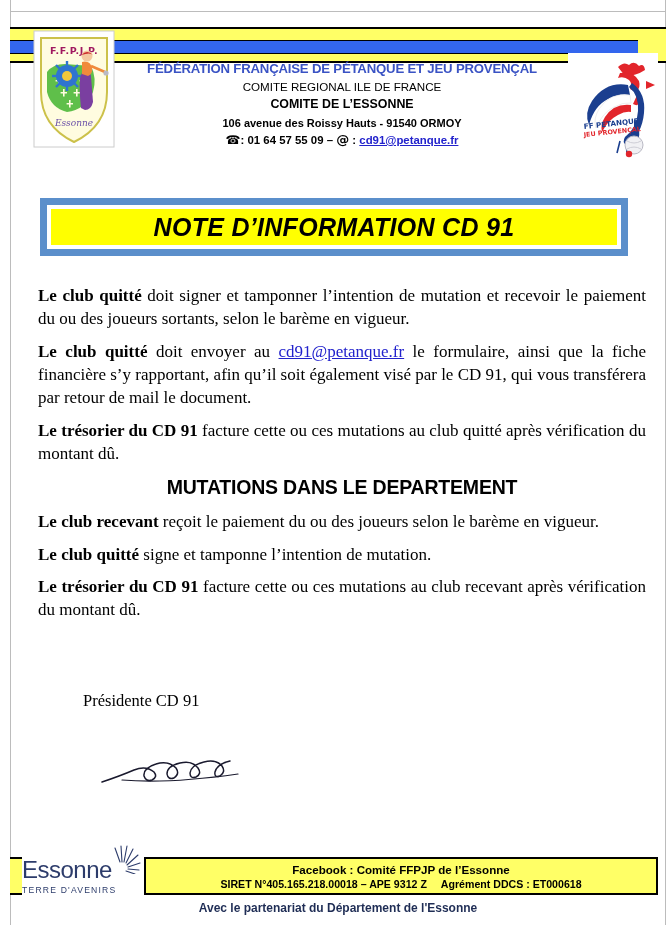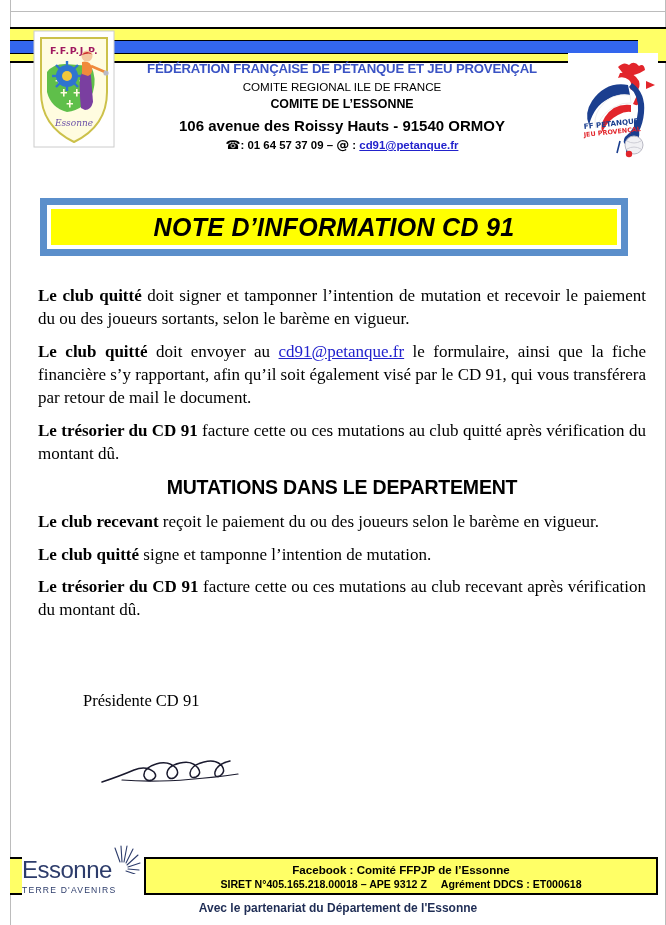--- a/index.html
+++ b/index.html
@@ -95,21 +95,21 @@
     color: #000000;
     margin-top: 2px;
   }
   .comite-line {
     font-size: 12.4px;
     font-weight: bold;
     color: #000000;
     margin-top: 2px;
   }
   .addr-line {
-    font-size: 15px;
+    font-size: 11px;
     font-weight: bold;
     color: #000000;
     margin-top: 3px;
   }
   .contact-line {
     font-size: 11.4px;
     font-weight: bold;
     color: #000000;
     margin-top: 2px;
     white-space: nowrap;
@@ -341,21 +341,21 @@
     <circle cx="73" cy="43" r="2.6" fill="#b9b9c4"></circle>
     <text x="41" y="96" text-anchor="middle" font-family="DejaVu Serif, serif" font-size="9" font-style="italic" fill="#6a4fa8">Essonne</text>
   </svg>
 
   <div class="header-text">
     <div class="fed-line">FÉDÉRATION FRANÇAISE DE PÉTANQUE ET JEU PROVENÇAL</div>
     <div class="region-line">COMITE REGIONAL ILE DE FRANCE</div>
     <div class="comite-line">COMITE DE L’ESSONNE</div>
     <div class="addr-line">106 avenue des Roissy Hauts - 91540 ORMOY</div>
     <div class="contact-line">
-      <span class="tel-glyph">☎</span><span>: 01 64 57 37 09 –</span>
+      <span class="tel-glyph">☎</span><span>: 01 64 57 55 09 –</span>
       <span class="at-glyph">@</span>
       <span>:</span>
       <a class="link" href="#">cd91@petanque.fr</a>
     </div>
   </div>
 
   <svg class="rooster" viewBox="0 0 90 110">
     <rect x="0" y="0" width="90" height="110" fill="#ffffff"></rect>
 
     <path d="M50 14 q6 -6 11 -2 q5 -5 10 1 q5 -3 6 4 q-9 6 -20 6 Z" fill="#e2252b"></path>

